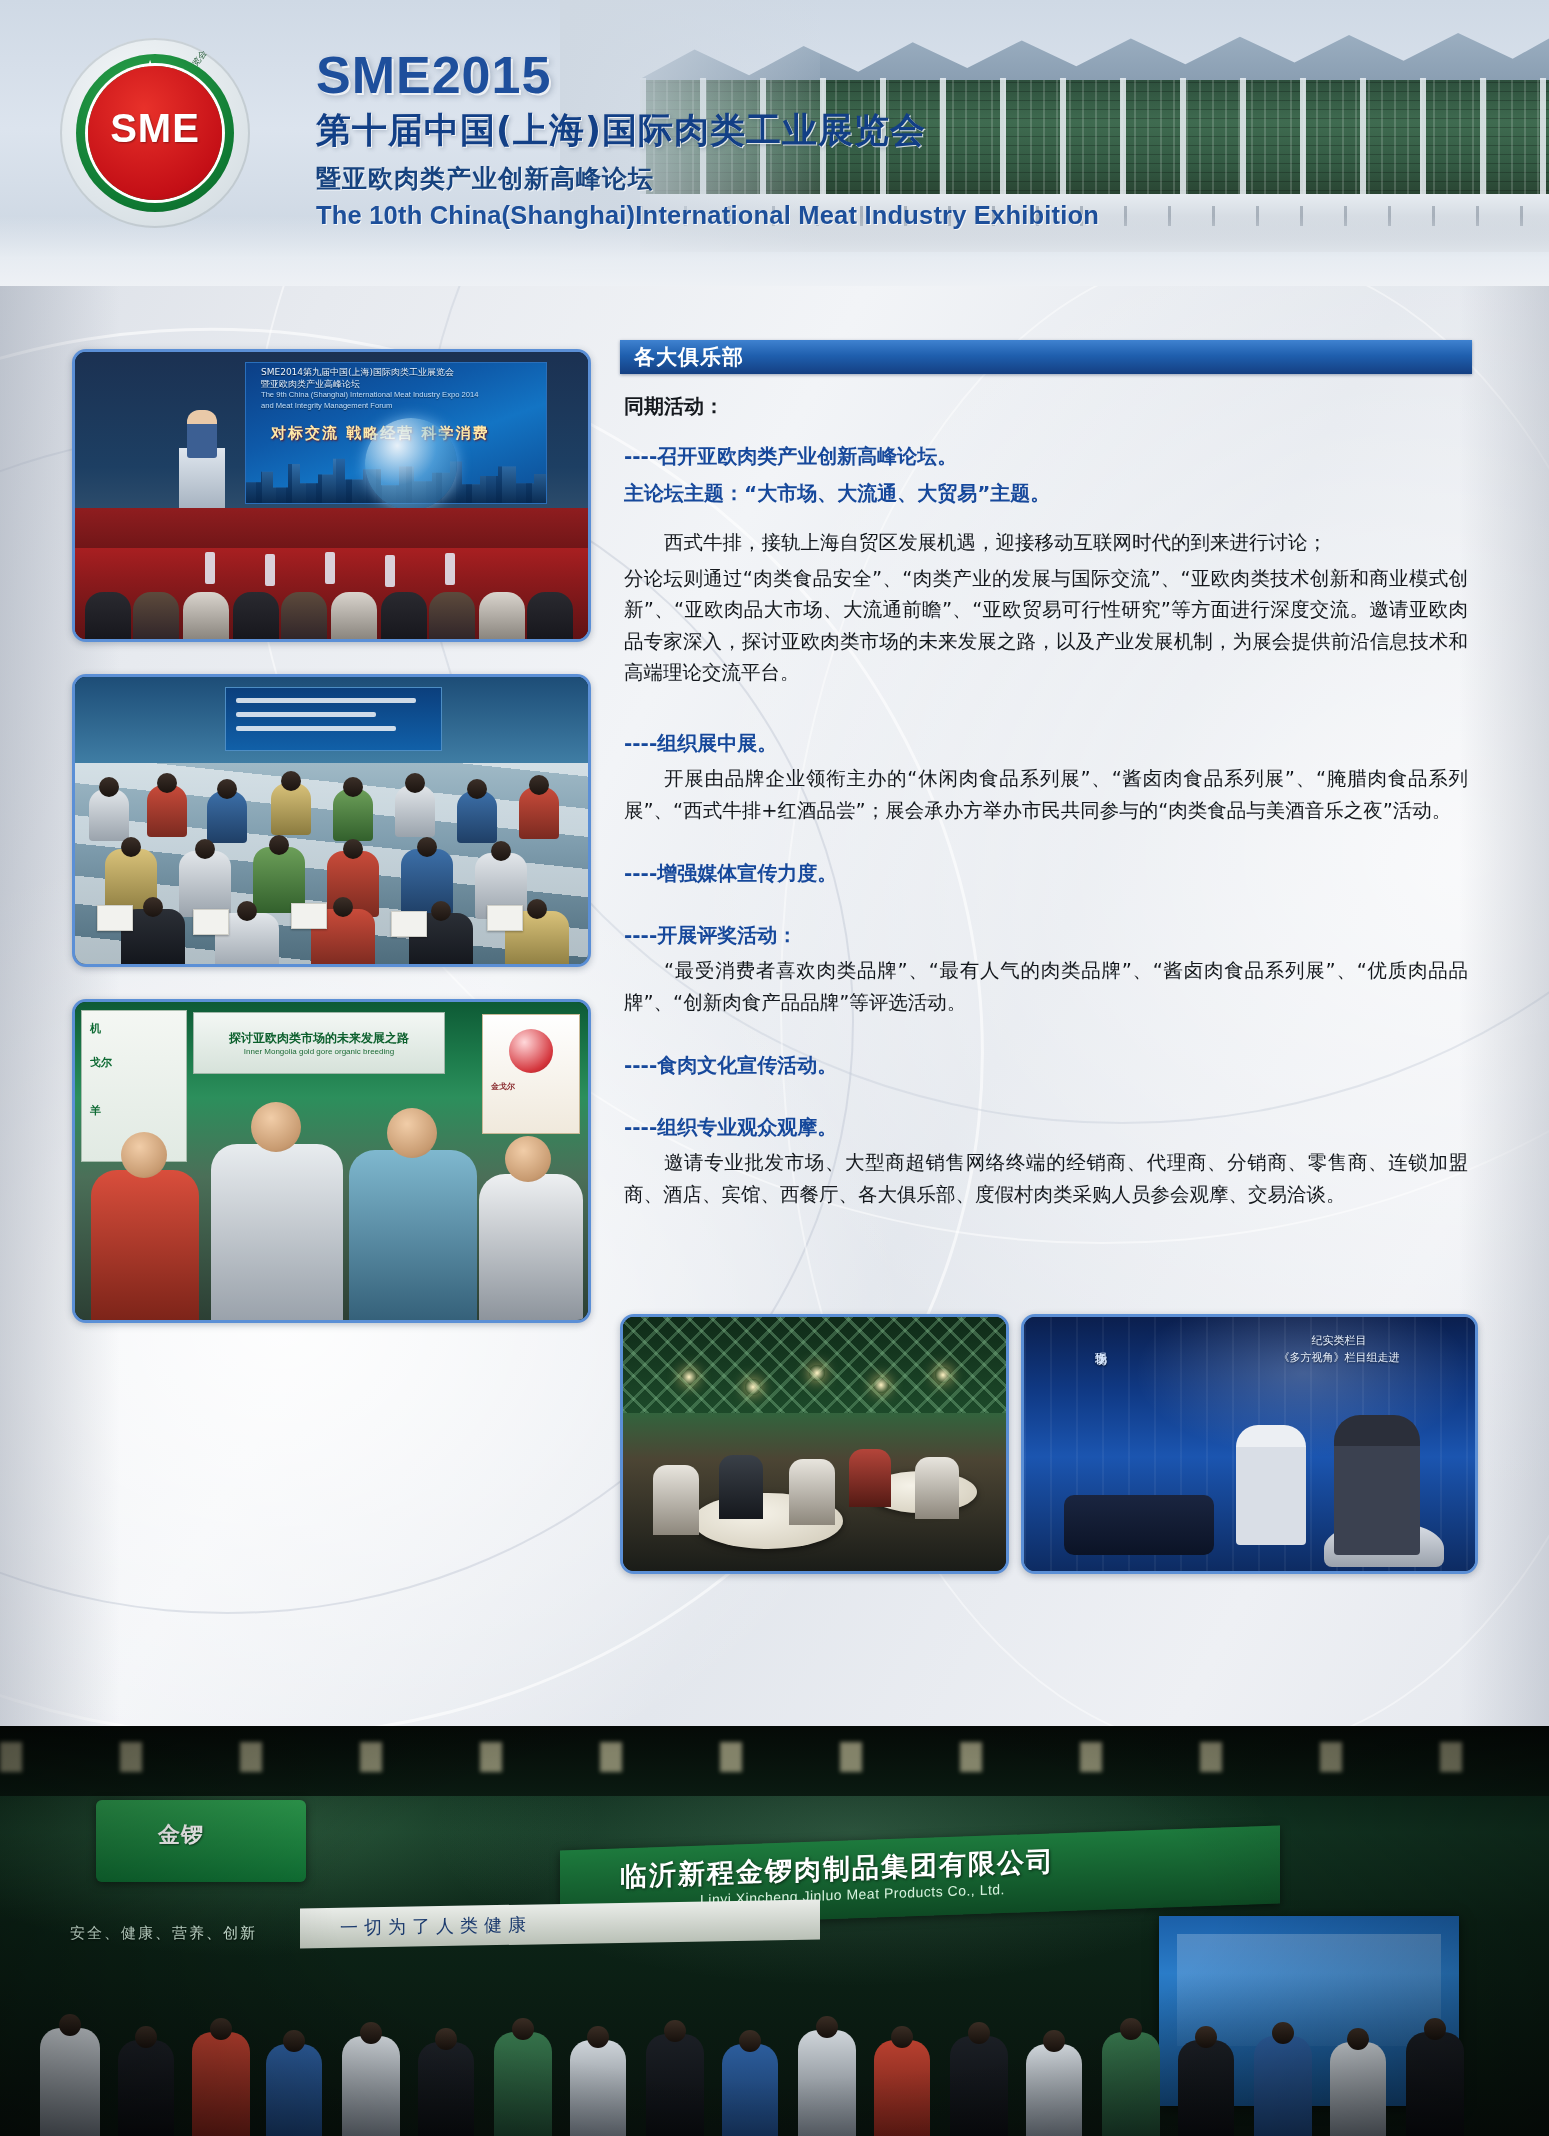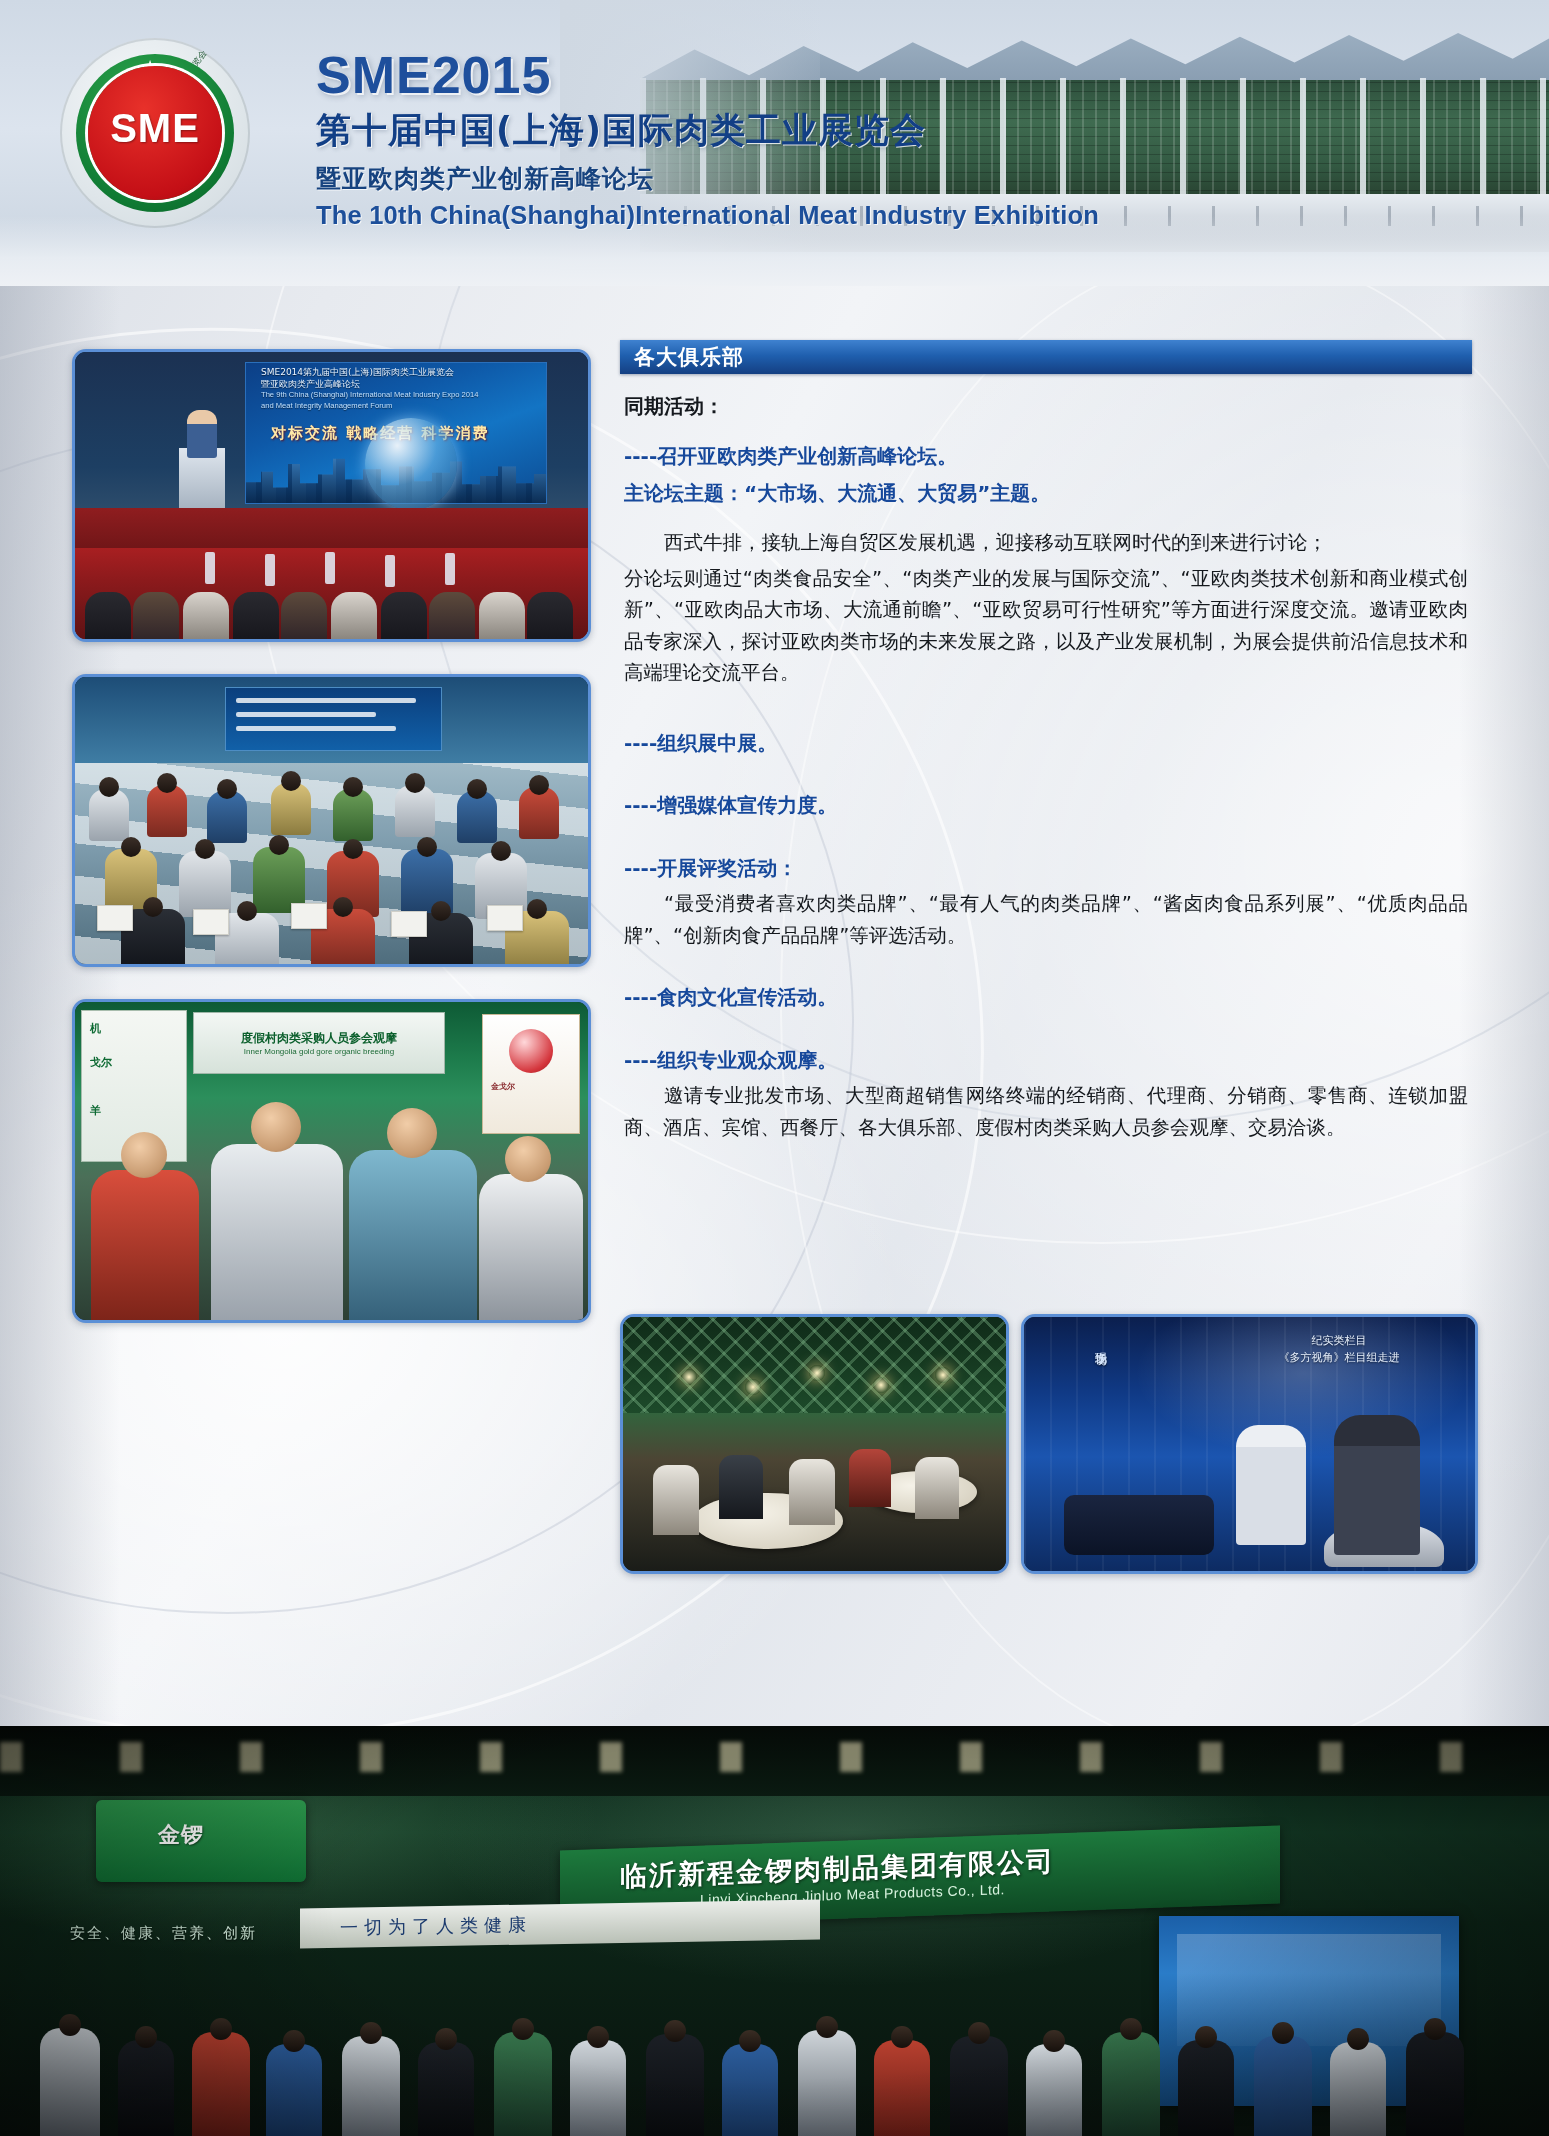--- a/index.html
+++ b/index.html
@@ -686,21 +686,21 @@
     </div>
 
     <div class="photo p3">
       <div class="p3-bg"></div>
       <div class="p3-leftsign">
         <em style="top:10px">机</em>
           <em style="top:44px">戈尔</em>
           <em style="top:92px">羊</em>
       </div>
       <div class="p3-banner">
-        <div class="cn">度假村肉类采购人员参会观摩</div>
+        <div class="cn">探讨亚欧肉类市场的未来发展之路</div>
         <div class="en">Inner Mongolia gold gore organic breeding</div>
       </div>
       <div class="p3-rightsign">
         <div class="ball"></div>
         <div class="tl">金戈尔</div>
       </div>
       <div class="p3-people">
         <i style="left:16px;width:108px;height:150px;background:linear-gradient(180deg,#d94e3c,#7d2419)"></i>
         <div class="p3-h" style="left:46px;bottom:142px;width:46px;height:46px"></div>
         <i style="left:136px;width:132px;height:176px;background:linear-gradient(180deg,#e8ecef,#9aa2ab)"></i>
@@ -719,20 +719,21 @@
       <div class="body-text">
         <p class="lead">同期活动：</p>
         <div class="gap-s"></div>
         <p class="blue-h">----召开亚欧肉类产业创新高峰论坛。</p>
         <p class="blue-h">主论坛主题：“大市场、大流通、大贸易”主题。</p>
         <div class="gap-s"></div>
         <p class="para">西式牛排，接轨上海自贸区发展机遇，迎接移动互联网时代的到来进行讨论；</p>
         <p class="para nohang">分论坛则通过“肉类食品安全”、“肉类产业的发展与国际交流”、“亚欧肉类技术创新和商业模式创新”、“亚欧肉品大市场、大流通前瞻”、“亚欧贸易可行性研究”等方面进行深度交流。邀请亚欧肉品专家深入，探讨亚欧肉类市场的未来发展之路，以及产业发展机制，为展会提供前沿信息技术和高端理论交流平台。</p>
         <div class="gap-l"></div>
         <p class="blue-h">----组织展中展。</p>
+        <p class="para">开展由品牌企业领衔主办的“休闲肉食品系列展”、“酱卤肉食品系列展”、“腌腊肉食品系列展”、“西式牛排+红酒品尝”；展会承办方举办市民共同参与的“肉类食品与美酒音乐之夜”活动。</p>
         <div class="gap-m"></div>
         <p class="blue-h">----增强媒体宣传力度。</p>
         <div class="gap-m"></div>
         <p class="blue-h">----开展评奖活动：</p>
         <p class="para">“最受消费者喜欢肉类品牌”、“最有人气的肉类品牌”、“酱卤肉食品系列展”、“优质肉品品牌”、“创新肉食产品品牌”等评选活动。</p>
         <div class="gap-m"></div>
         <p class="blue-h">----食肉文化宣传活动。</p>
         <div class="gap-m"></div>
         <p class="blue-h">----组织专业观众观摩。</p>
         <p class="para">邀请专业批发市场、大型商超销售网络终端的经销商、代理商、分销商、零售商、连锁加盟商、酒店、宾馆、西餐厅、各大俱乐部、度假村肉类采购人员参会观摩、交易洽谈。</p>

